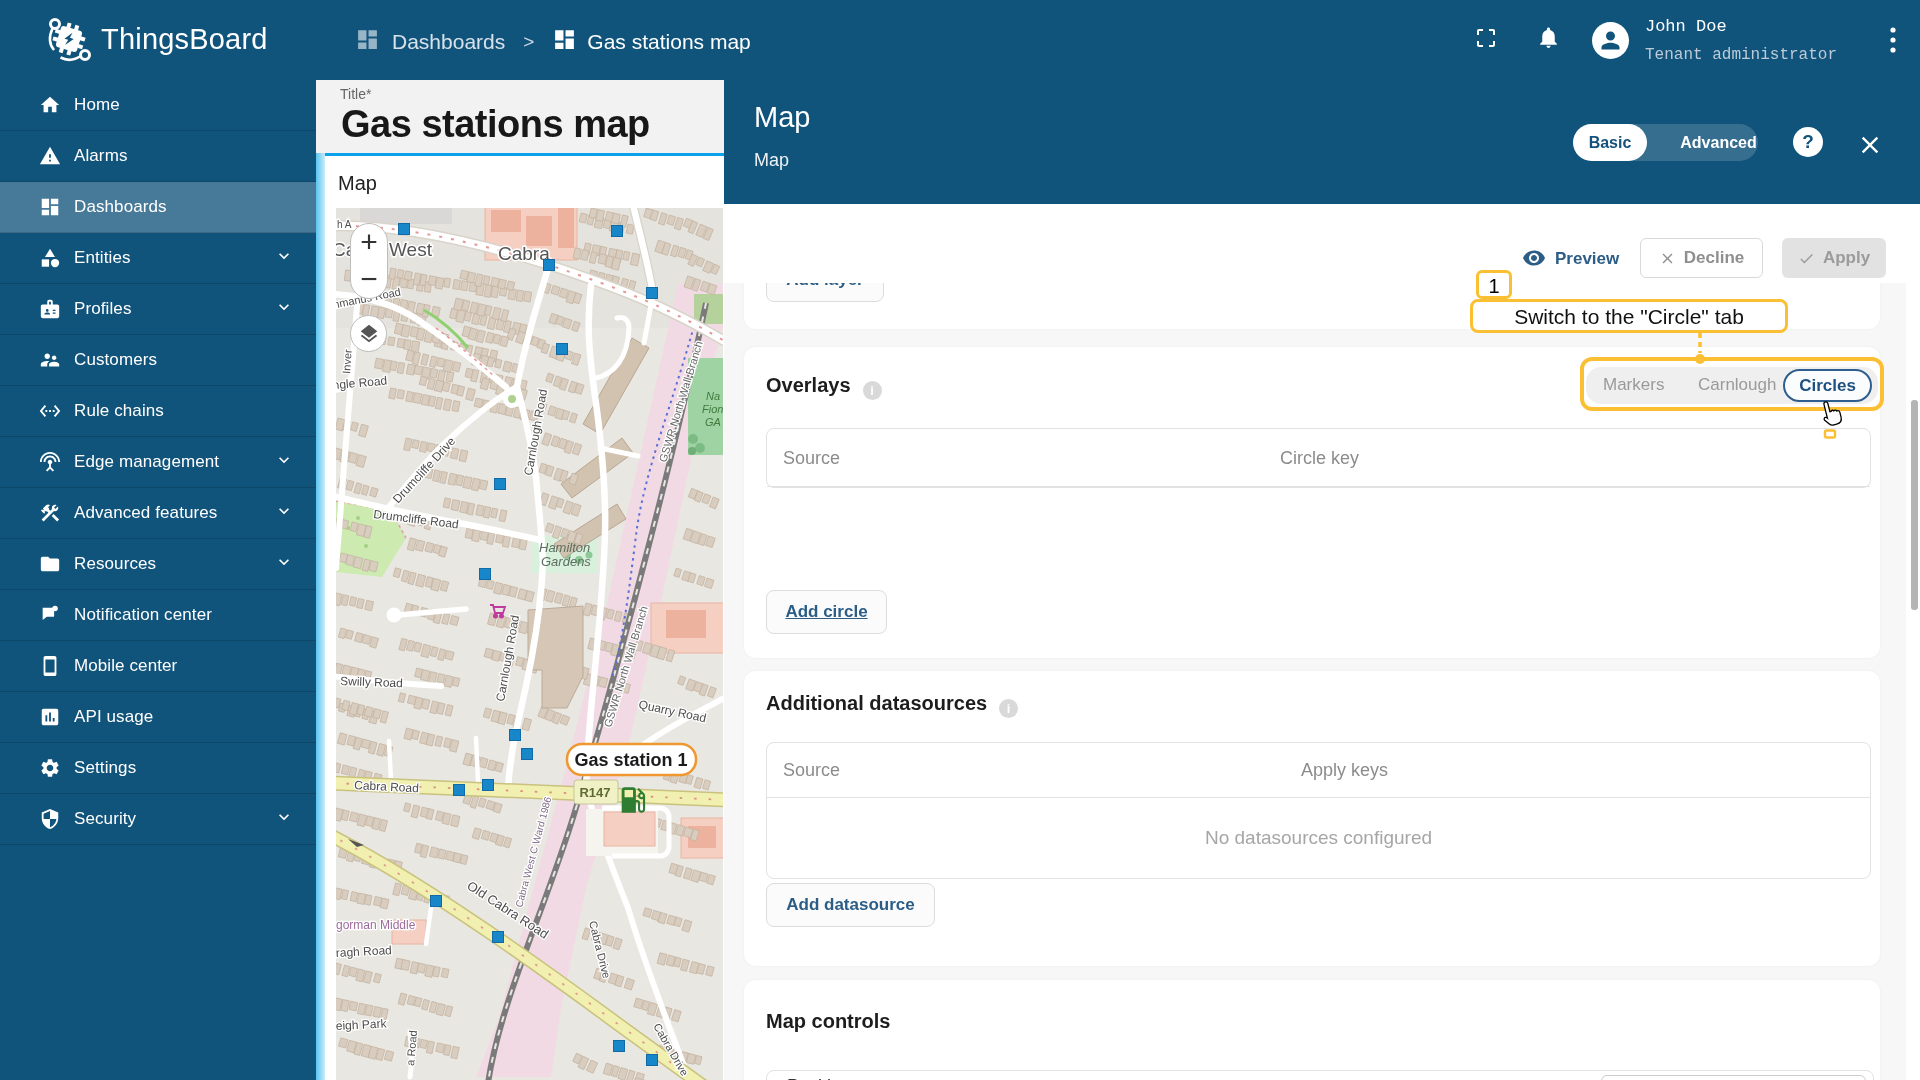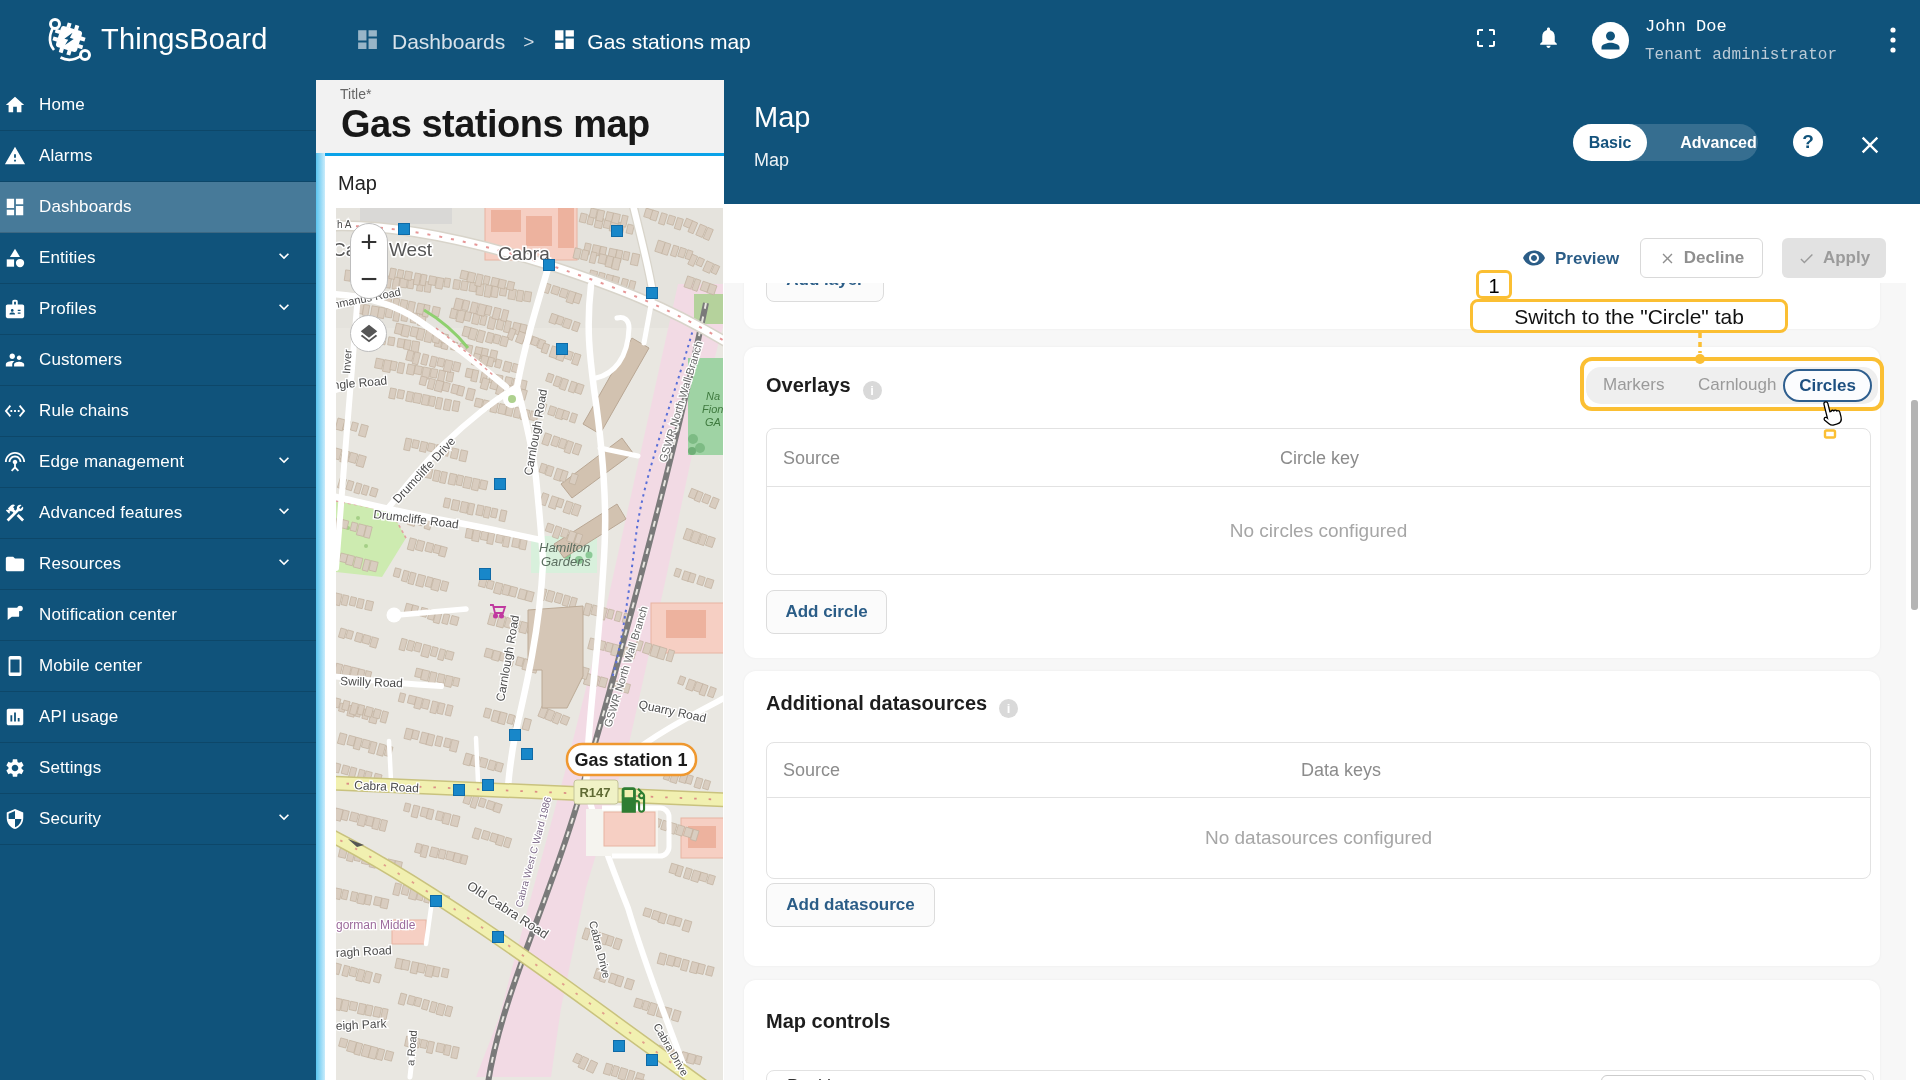--- a/index.html
+++ b/index.html
@@ -1,19 +1,19 @@
 <!DOCTYPE html>
 <html><head><meta charset="utf-8"><title>ThingsBoard</title>
 <style>
 * { margin:0; padding:0; box-sizing:border-box; }
 html,body { width:1920px; height:1080px; overflow:hidden; font-family:"Liberation Sans",sans-serif; background:#fff; }
 .abs { position:absolute; }
 #header { position:absolute; left:0; top:0; width:1920px; height:80px; background:#10537b; z-index:30; }
 #sidebar { position:absolute; left:0; top:80px; width:316px; height:1000px; background:#10537b; z-index:20; }
-.mi { height:51px; display:flex; align-items:center; padding-left:4px; border-bottom:1px solid rgba(0,0,0,.14); color:#fff; font-size:17px; font-weight:500; position:relative; }
+.mi { height:51px; display:flex; align-items:center; padding-left:39px; border-bottom:1px solid rgba(0,0,0,.14); color:#fff; font-size:17px; font-weight:500; position:relative; }
 .mi span { margin-left:13px; letter-spacing:.1px; }
 .mi.sel { background:rgba(255,255,255,.23); }
 .mi .chev { position:absolute; right:22px; margin:0; }
 #logo { position:absolute; left:45px; top:12px; color:#fff; display:flex; align-items:center; }
 #logo .txt { font-size:29px; font-weight:500; margin-left:8px; letter-spacing:.2px; }
 #crumbs { position:absolute; left:355px; top:27px; display:flex; align-items:center; color:#fff; }
 #hdr-right { position:absolute; right:24px; top:0; height:80px; display:flex; align-items:center;font-family:Liberation Mono, monospace; }
 #middle { position:absolute; left:316px; top:80px; width:408px; height:1000px; background:#f2f2f2; z-index:10; }
 #wtitle { position:absolute; left:24px; top:6px; color:#666; font-size:14px; }
 #btitle { position:absolute; left:25px; top:23px; color:#181818; font-size:38px; font-weight:700; letter-spacing:-.5px; white-space:nowrap; }
@@ -1103,31 +1103,30 @@
           </svg>Apply</div>
     </div>
 
     <div class="card" style="top:143px; height:311px;">
       <div class="ctitle" style="top:27px;">Overlays<span class="info">i</span></div>
       <div class="tbl" style="top:81px;">
         <div class="hd">
             <span class="c1">Source</span>
             <span class="c2">Circle key</span>
           </div>
-        <div class="empty">No circles configured</div>
       </div>
-      <div class="obtn" style="left:22px; top:243px; width:121px;">Add circle</div>
+      <div class="obtn" style="left:22px; top:243px; width:121px;text-decoration:underline;">Add circle</div>
     </div>
 
     <div class="card" style="top:467px; height:295px;">
       <div class="ctitle" style="top:21px;">Additional datasources<span class="info">i</span></div>
       <div class="tbl tbl2" style="top:71px;">
         <div class="hd">
             <span class="c1">Source</span>
-            <span class="c2" style="left:534px;">Data keys</span>
+            <span class="c2" style="left:534px;">Apply keys</span>
           </div>
         <div class="empty">No datasources configured</div>
       </div>
       <div class="obtn" style="left:22px; top:212px; width:169px;">Add datasource</div>
     </div>
 
     <div class="card" style="top:776px; height:224px;">
       <div class="ctitle" style="top:30px;">Map controls</div>
       <div style="position:absolute; left:22px; top:90px; width:1108px; height:120px; border:1px solid #e2e2e2; border-radius:8px;">
         <span style="position:absolute; left:20px; top:5px; font-size:18px; color:#333;">Position</span>

